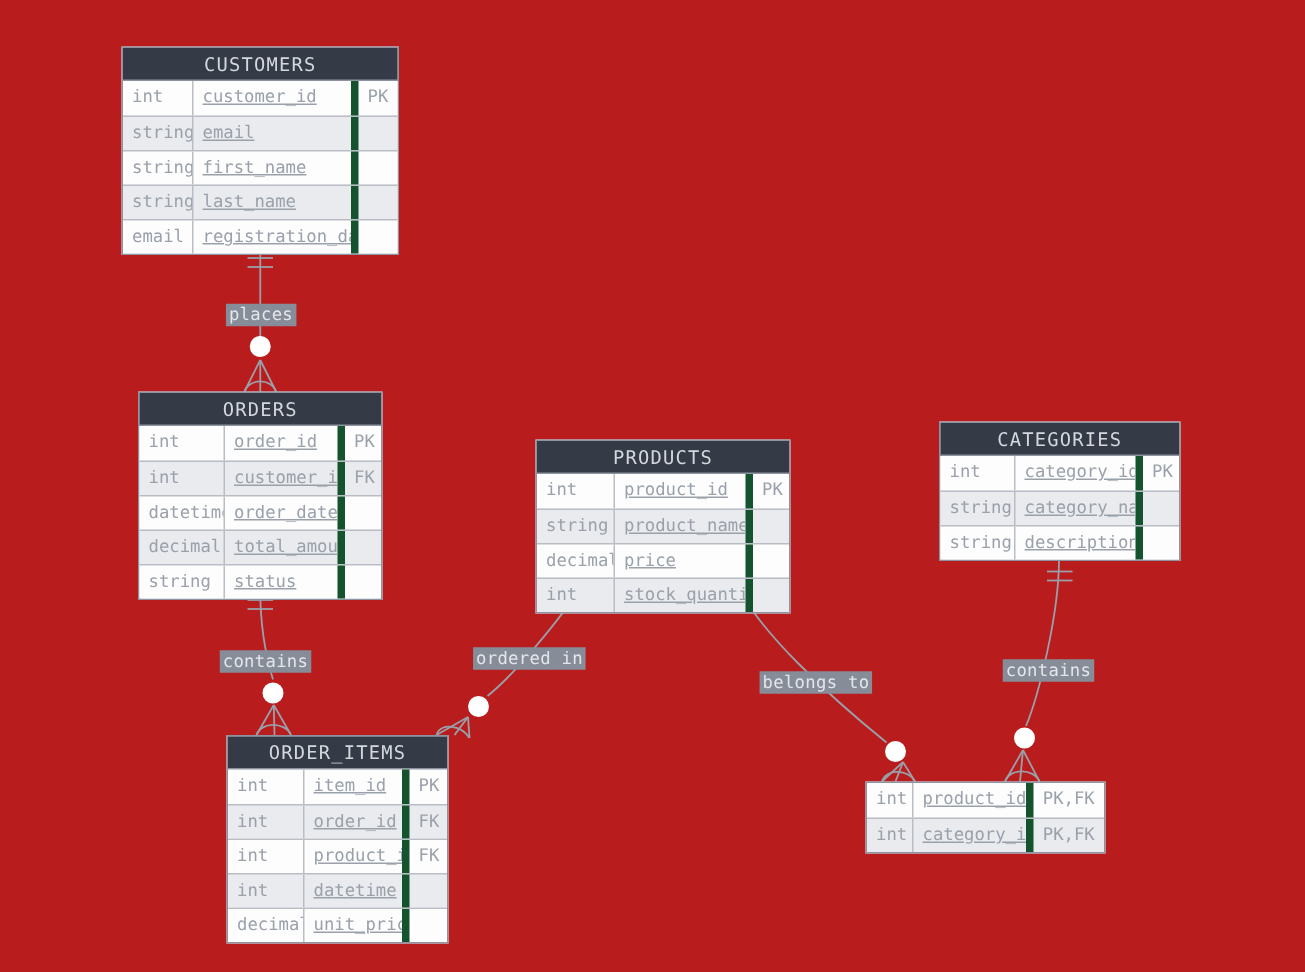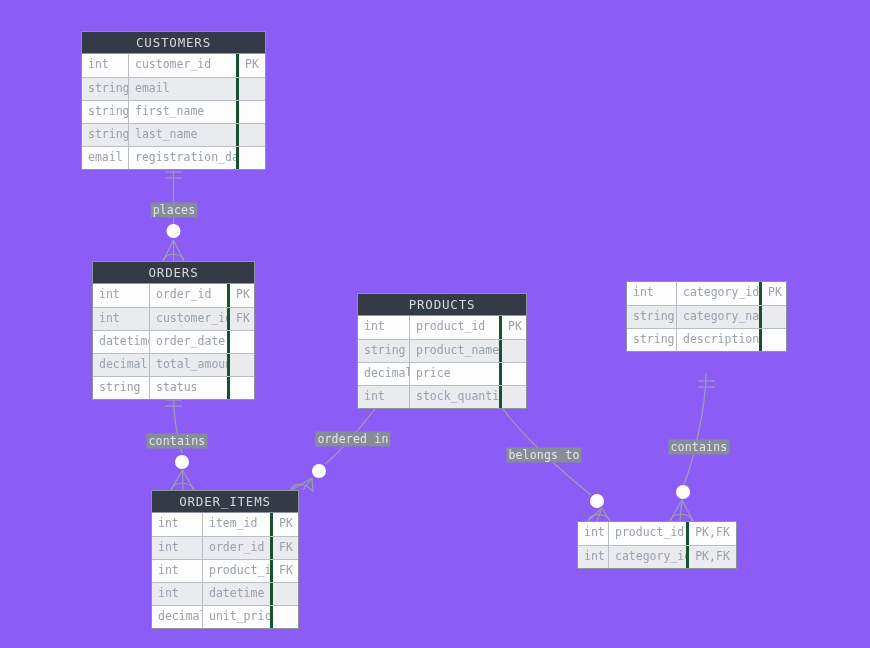--- a/index.html
+++ b/index.html
@@ -4,21 +4,21 @@
 <style>
   html, body {
     margin: 0;
     padding: 0;
     background: #2b2e38;
   }
   #canvas {
     position: relative;
     width: 870px;
     height: 648px;
-    background: #8b5cf6;
+    background: #b91c1c;
     overflow: hidden;
     font-family: "DejaVu Sans Mono", "Liberation Mono", monospace;
   }
   #edges {
     position: absolute;
     left: 0;
     top: 0;
     width: 870px;
     height: 648px;
     pointer-events: none;
@@ -55,21 +55,22 @@
     line-height: 20px;
     padding: 0 6px;
     overflow: hidden;
     white-space: nowrap;
   }
   .c-type {
     border-right: 1px solid #b9bec6;
   }
   .c-name {
     flex: 1 1 auto;
-    border-right: 3px solid #14532d;
+    border-right: 5px solid #14532d;
+    text-decoration: underline;
   }
   .c-key {
     text-align: center;
   }
   .rel-label {
     position: absolute;
     transform: translate(-50%, -50%);
     background: #868d98;
     color: #e3e6ea;
     font-size: 11.5px;
@@ -221,20 +222,21 @@
           <div class="cell c-name">price</div>
           <div class="cell c-key" style="width: 24px; flex: 0 0 24px;"></div>
         </div>
         <div class="attr-row even">
           <div class="cell c-type" style="width: 52px; flex: 0 0 52px;">int</div>
           <div class="cell c-name">stock_quantity</div>
           <div class="cell c-key" style="width: 24px; flex: 0 0 24px;"></div>
         </div>
       </div>
       <div class="entity" style="left: 626px; top: 281px; width: 161px;">
+        <div class="entity-title">CATEGORIES</div>
         <div class="attr-row odd">
           <div class="cell c-type" style="width: 50px; flex: 0 0 50px;">int</div>
           <div class="cell c-name">category_id</div>
           <div class="cell c-key" style="width: 24px; flex: 0 0 24px;">PK</div>
         </div>
         <div class="attr-row even">
           <div class="cell c-type" style="width: 50px; flex: 0 0 50px;">string</div>
           <div class="cell c-name">category_name</div>
           <div class="cell c-key" style="width: 24px; flex: 0 0 24px;"></div>
         </div>

